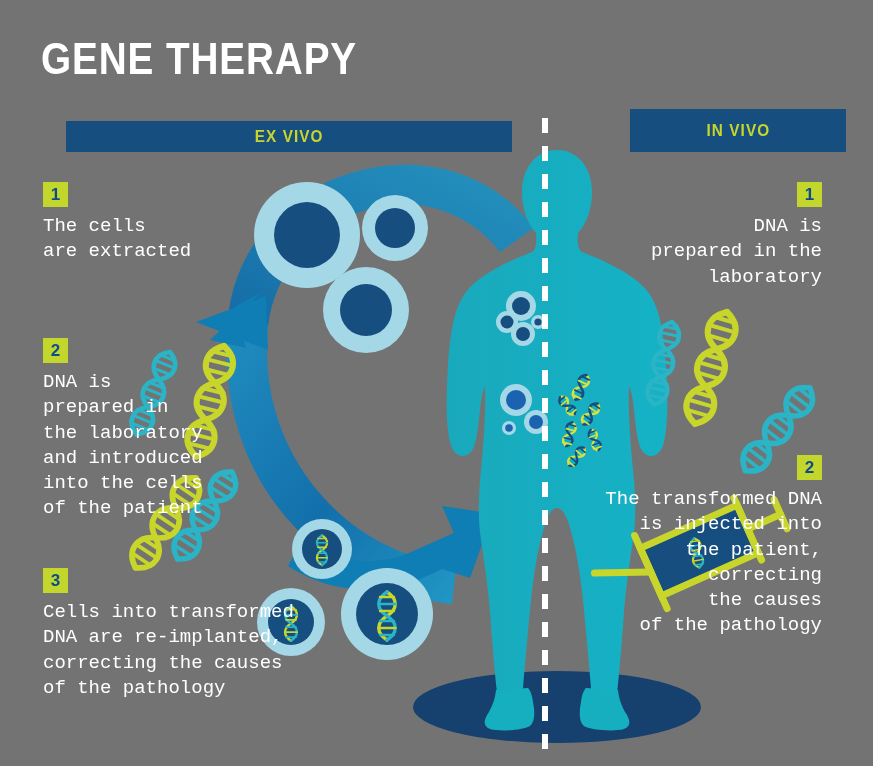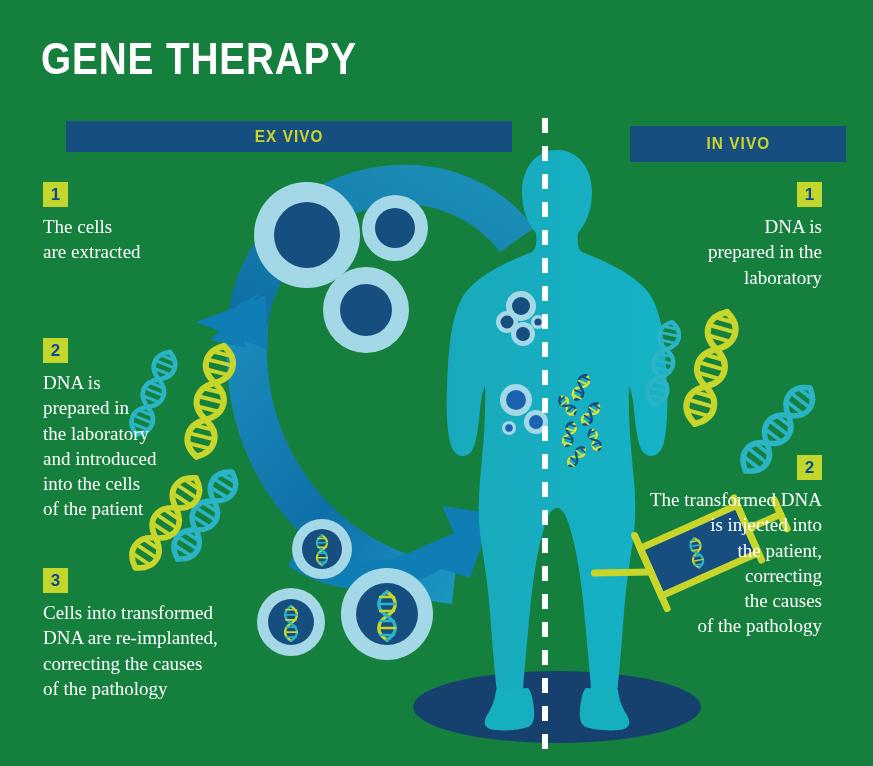--- a/index.html
+++ b/index.html
@@ -2,21 +2,21 @@
 <html><head>
 <meta charset="utf-8">
 <style>
   html,body{margin:0;padding:0;}
   body{
     width:873px;height:766px;overflow:hidden;
     background:#0A5AA6;
     font-family:"Liberation Sans", sans-serif;
     position:relative;
   }
-  #canvas{position:absolute;left:0;top:0;width:873px;height:766px;background:#15803d;overflow:hidden;}
+  #canvas{position:absolute;left:0;top:0;width:873px;height:766px;background:#737373;overflow:hidden;}
   #artlayer{position:absolute;left:0;top:0;width:873px;height:766px;}
   .txtlayer{position:absolute;left:0;top:0;width:873px;height:766px;}
 
   
   #page-title{
     position:absolute;left:41px;top:36px;
     color:#FFFFFF;
     font-family:"Liberation Sans Narrow","Liberation Sans",sans-serif;
     font-size:44px;font-weight:bold;letter-spacing:1px;
     transform:scaleX(.88);transform-origin:left top;
@@ -27,33 +27,33 @@
   .sect-bar{
     position:absolute;background:#174E80;
     display:flex;align-items:center;justify-content:center;margin-left:24px;
   }
   .sect-bar span{
     color:#C8D62B;font-weight:bold;font-size:17px;letter-spacing:1.2px;
     font-family:"Liberation Sans Narrow","Liberation Sans",sans-serif;
     transform:scaleX(.9);
   }
   #bar-exvivo{left:42px;top:121px;width:446px;height:31px;}
-  #bar-invivo{left:606px;top:126px;width:216px;height:36px;}
+  #bar-invivo{left:606px;top:109px;width:216px;height:43px;}
 
   
   .step{position:absolute;}
   .badge{
     width:25px;height:25px;background:#C3D62B;
     color:#0D4C8C;font-weight:bold;font-size:17px;
     display:flex;align-items:center;justify-content:center;
     font-family:"Liberation Sans Narrow","Liberation Sans",sans-serif;
   }
   .step-text{
     color:#FFFFFF;font-size:19px;line-height:1.33;margin-top:7px;
-    font-family:Liberation Serif, serif;
+    font-family:Liberation Mono, monospace;
     white-space:pre-line;
   }
   .step.left .badge{margin-left:0;}
   .step.right{text-align:right;}
   .step.right .badge{margin-left:auto;}
   .step.right .step-text{text-align:right;}
 
   #step-ex-1{left:43px;top:182px;width:230px;}
   #step-ex-2{left:43px;top:338px;width:215px;}
   #step-ex-3{left:43px;top:568px;width:260px;}

